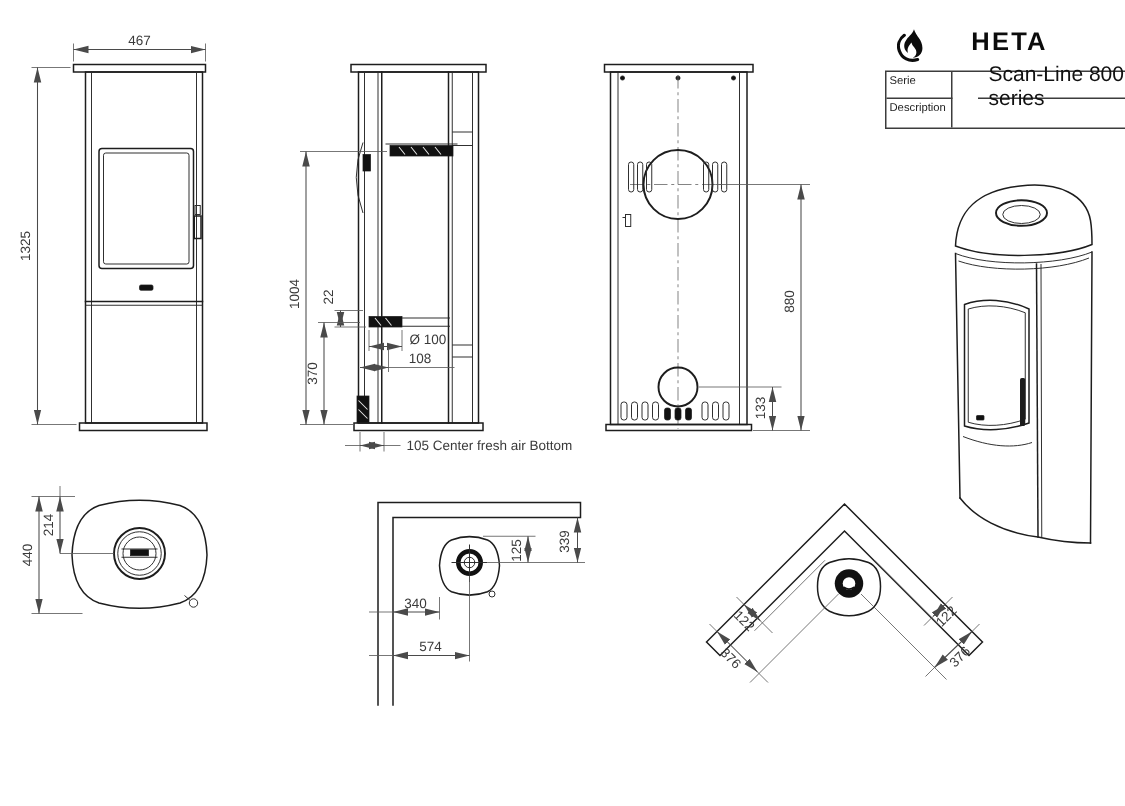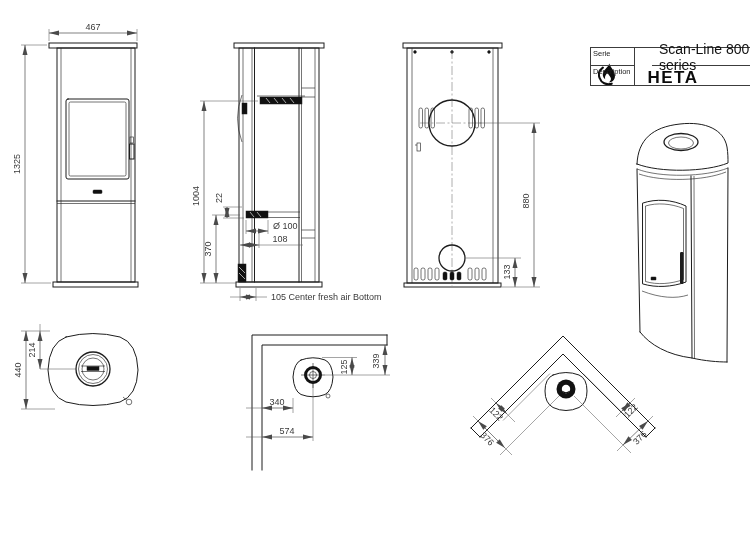--- a/index.html
+++ b/index.html
@@ -18,21 +18,21 @@
   .dtx{font:9px "Liberation Sans",sans-serif;fill:#3a3a3a;text-anchor:middle;}
   .dtx.start{text-anchor:start;}
   
   .spec{position:absolute;left:590px;top:47px;width:187px;border:1px solid #3c3c3c;
         display:grid;grid-template-columns:44px 1fr;grid-template-rows:18px 19px;}
   .spec .lab{border-right:1px solid #3c3c3c;font-size:7.5px;color:#222;padding:1px 2px;}
   .spec .val{font-size:14px;color:#111;padding:0 0 0 7px;display:flex;align-items:center;margin-left:17px;}
   .spec .r1{border-bottom:1px solid #3c3c3c;}
   
   .logo{position:absolute;left:598px;top:18px;width:150px;height:26px;display:flex;
-        align-items:flex-end;justify-content:center;gap:5px;margin-top:44px;}
+        align-items:flex-start;justify-content:center;gap:5px;}
   .logo .word{font-size:17px;font-weight:800;letter-spacing:1.5px;color:#0c0c0c;}
 </style>
 </head>
 <body>
 
 <div class="sheet">
 
 <svg width="750" height="537" viewBox="0 0 750 537">
   <defs>
     <marker id="ar" viewBox="0 0 11 7" refX="10" refY="3.5" markerWidth="11" markerHeight="7" orient="auto-start-reverse" markerUnits="userSpaceOnUse">

